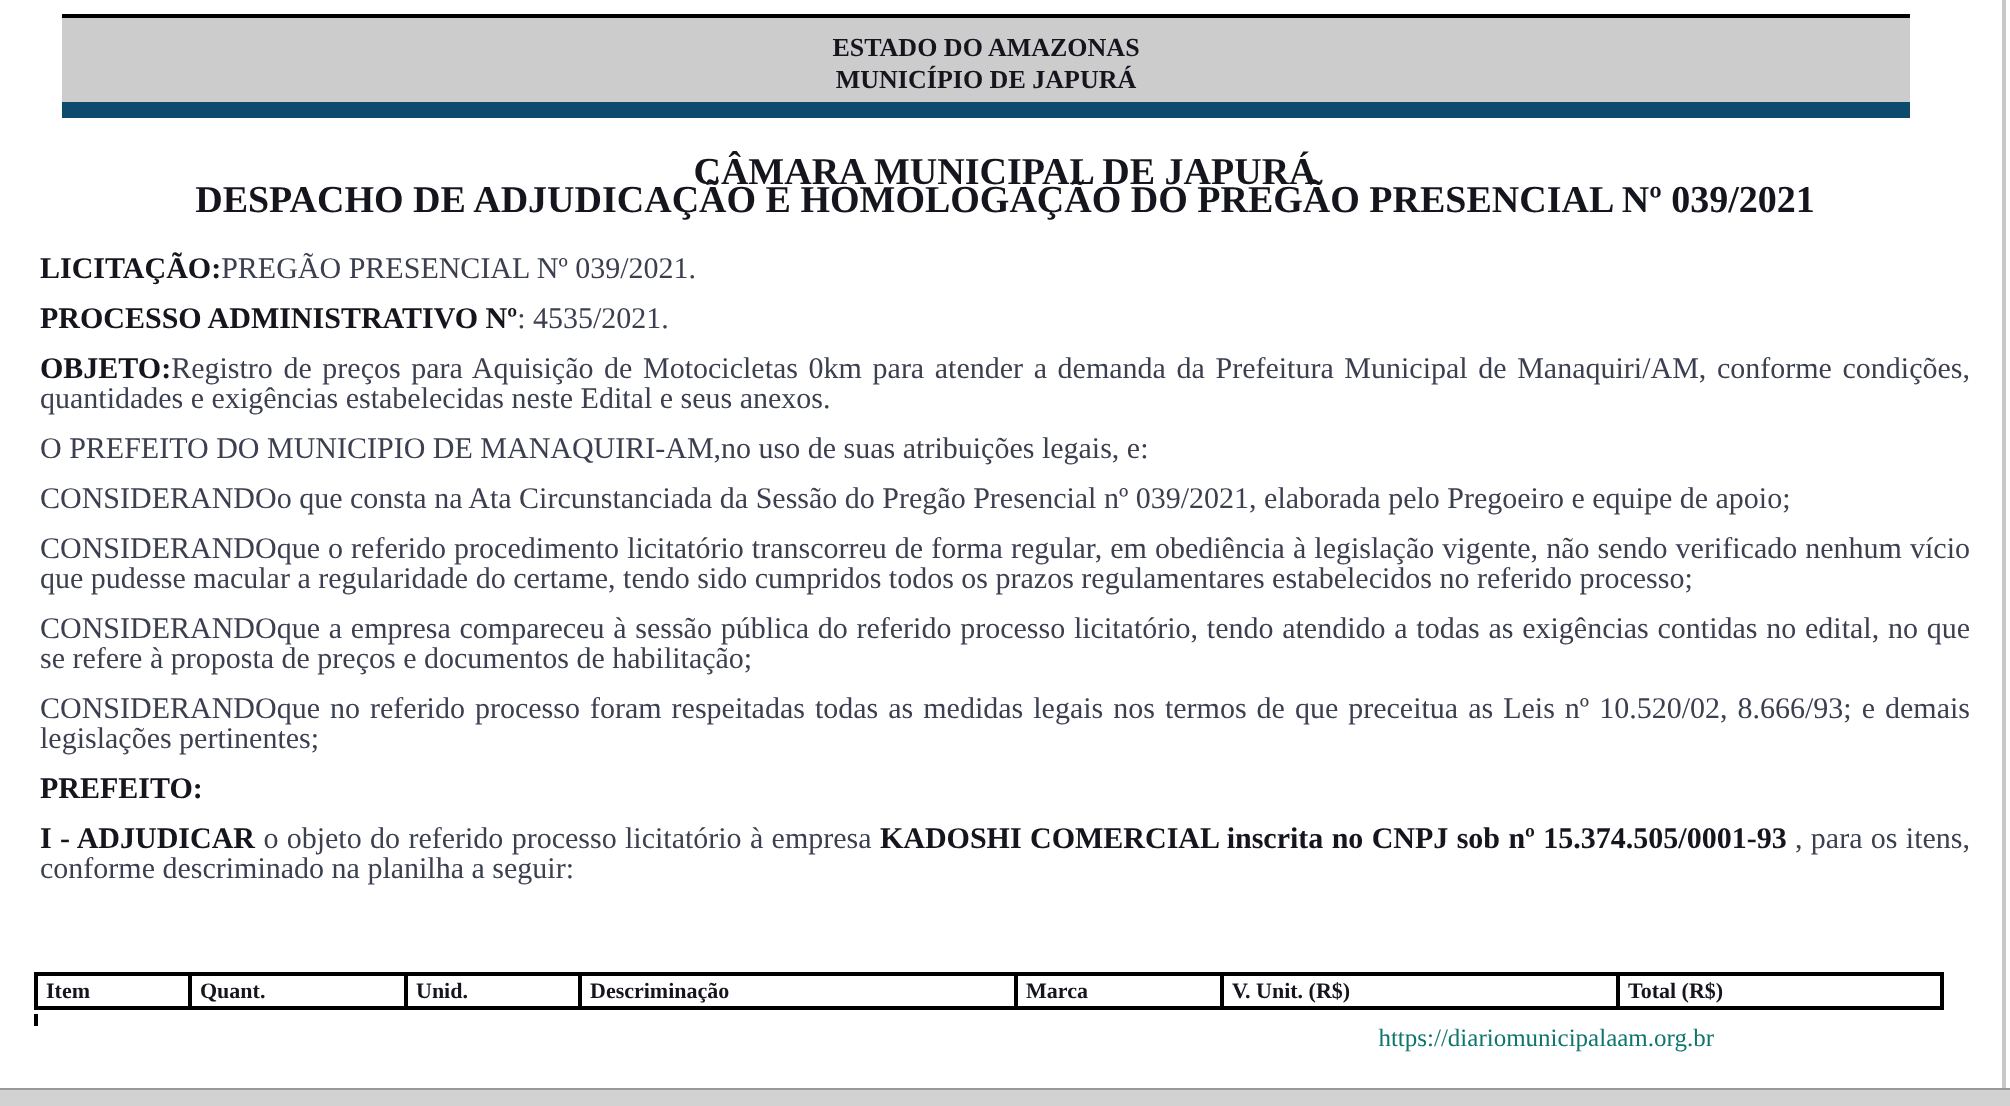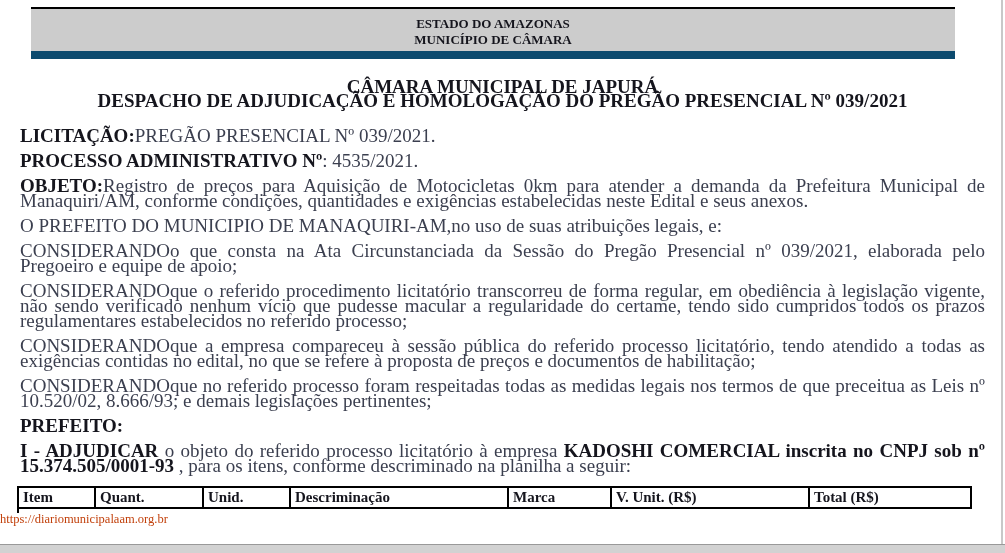--- a/index.html
+++ b/index.html
@@ -16,58 +16,58 @@
     text-align: center; padding-top: 7px;
     font-weight: bold; font-size: 13px; line-height: 16px; color: #15151d;
   }
   .doc-title {
     position: absolute; left: 0; top: 80px; width: 1005px;
     text-align: center; font-weight: bold; font-size: 19px; line-height: 14px;
     color: #15151d;
   }
   .content {
     position: absolute; left: 20px; top: 128px; width: 965px;
-    font-size: 19px; line-height: 15px; color: #3b3f4f;
+    font-size: 15px; line-height: 15px; color: #3b3f4f;
     text-align: justify;
   }
   .content p { margin: 0 0 10px 0; }
   .lbl { font-weight: bold; color: #15151d; }
   .items-table {
     position: absolute; left: 17px; top: 486px; width: 953px;
     border-collapse: collapse; table-layout: fixed;
   }
   .items-table th {
     border: 2px solid #000;
-    font-size: 15px; font-weight: bold; text-align: left;
+    font-size: 11px; font-weight: bold; text-align: left;
     padding: 1px 4px; height: 17px; color: #15151d;
     overflow: hidden; white-space: nowrap;
   }
   .table-stub {
     position: absolute; left: 17px; top: 507px; width: 2px; height: 6px;
     background: #000;
   }
   .footer-url {
     position: absolute; left: 0; top: 512px; width: 857px;
-    text-align: left; font-size: 12.5px; color: #c2410c;
+    text-align: right; font-size: 12.5px; color: #0f766e;
   }
   .right-edge {
     position: absolute; left: 1001px; top: 0; width: 2px; height: 544px;
     background: #c8c8c8;
   }
   .bottom-bar {
     position: absolute; left: 0; top: 544px; width: 1005px; height: 9px;
     background: #d2d2d2; border-top: 1px solid #999999;
   }
 </style>
 </head>
 <body>
 
 <div class="banner">
   <div>ESTADO DO AMAZONAS</div>
-  <div>MUNICÍPIO DE CÂMARA</div>
+  <div>MUNICÍPIO DE JAPURÁ</div>
 </div>
 
 <div class="doc-title">
   <div>CÂMARA MUNICIPAL DE JAPURÁ</div>
   <div>DESPACHO DE ADJUDICAÇÃO E HOMOLOGAÇÃO DO PREGÃO PRESENCIAL Nº 039/2021</div>
 </div>
 
 <div class="content">
   <p><span class="lbl">LICITAÇÃO:</span><span>PREGÃO PRESENCIAL Nº 039/2021.</span></p>
 

